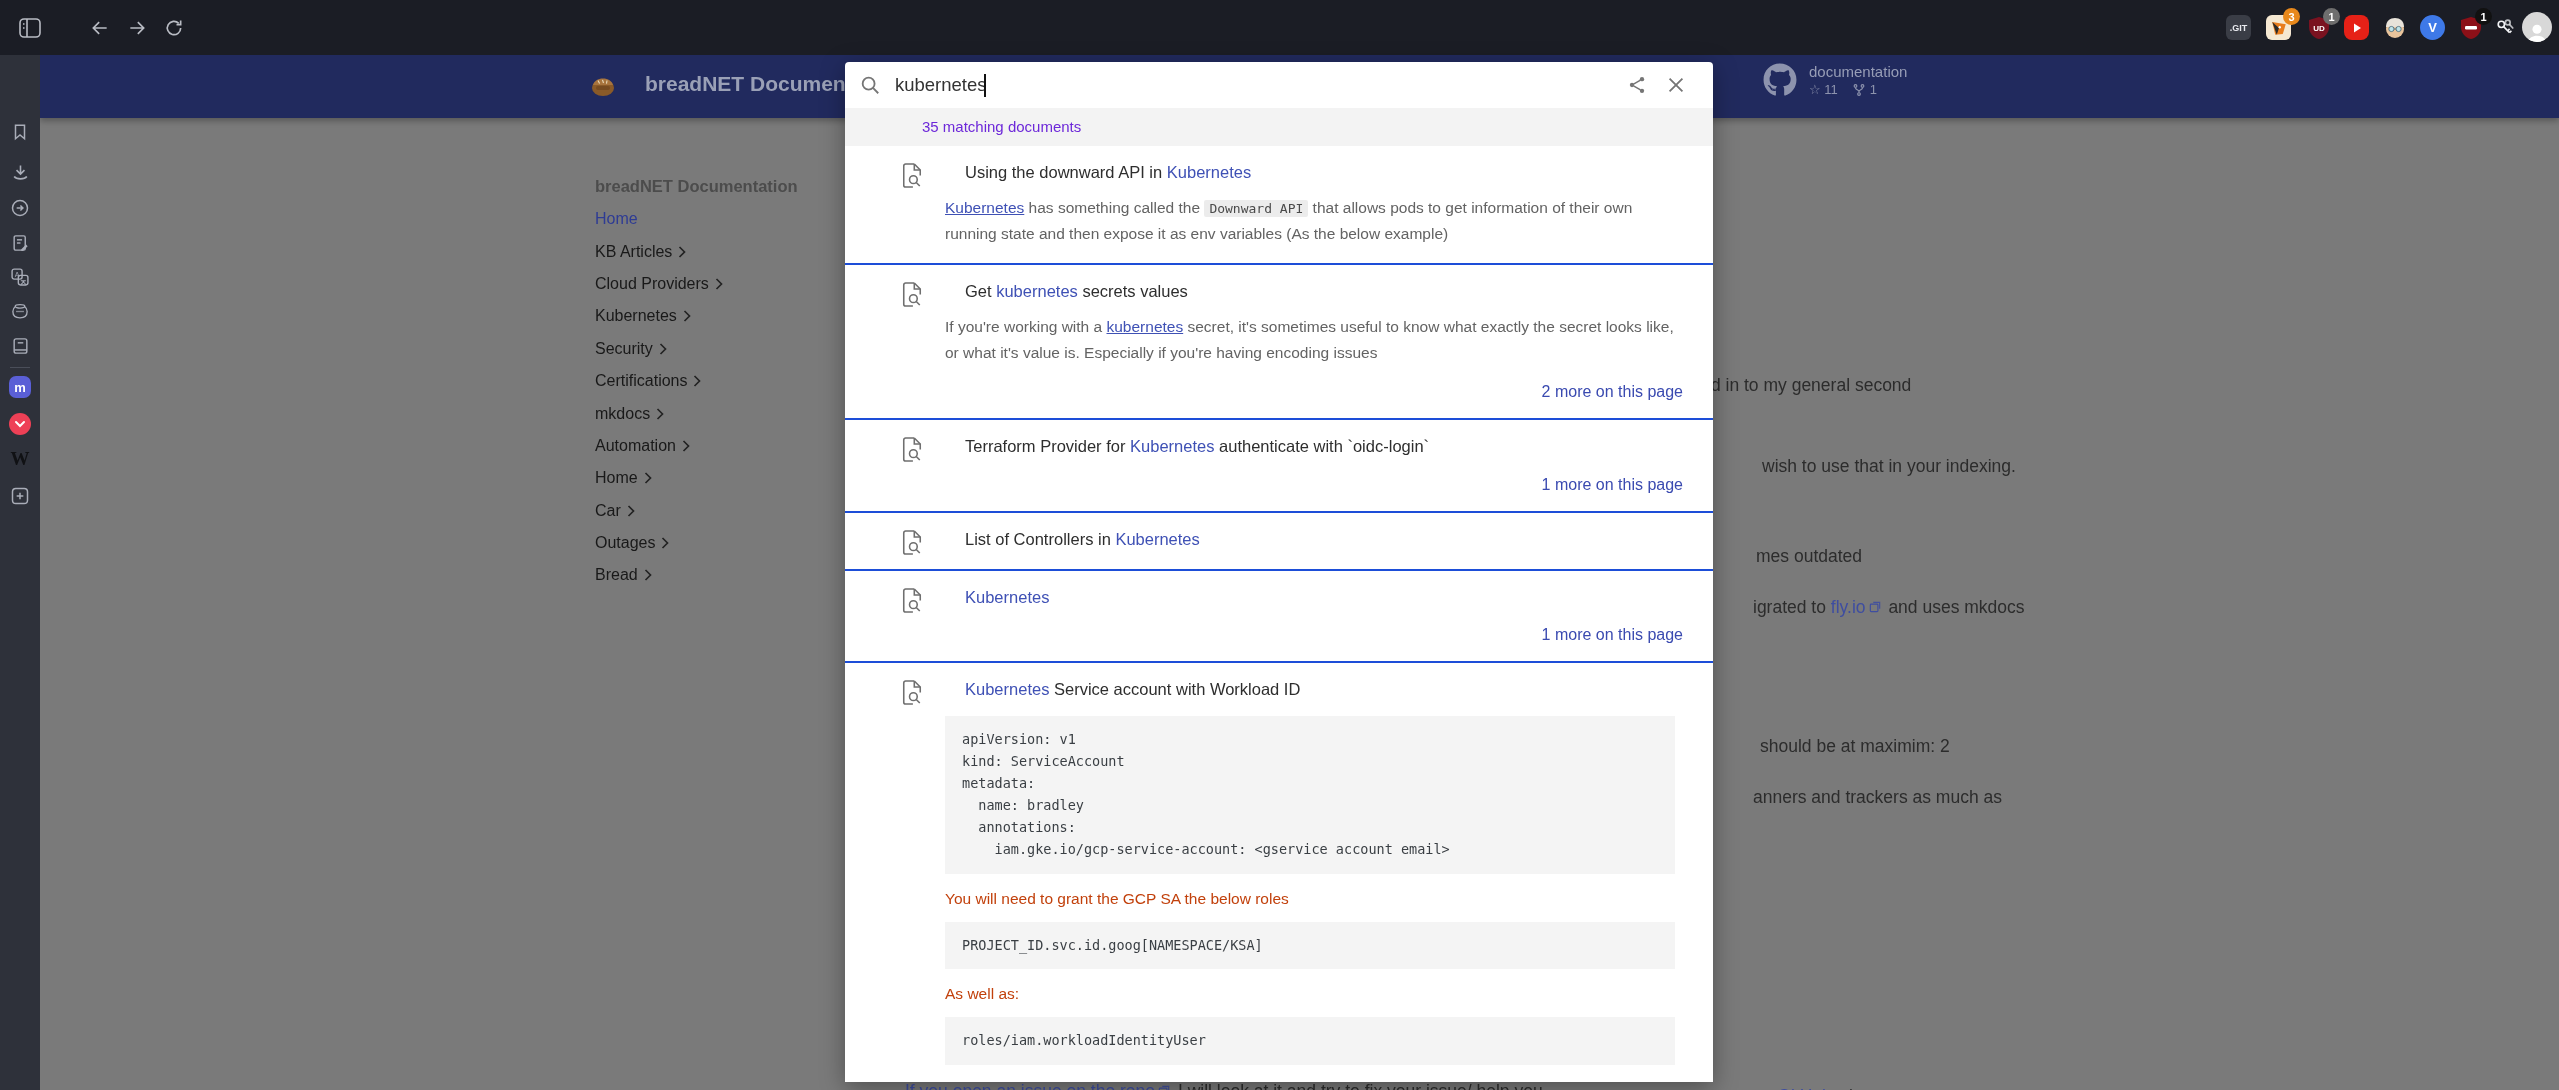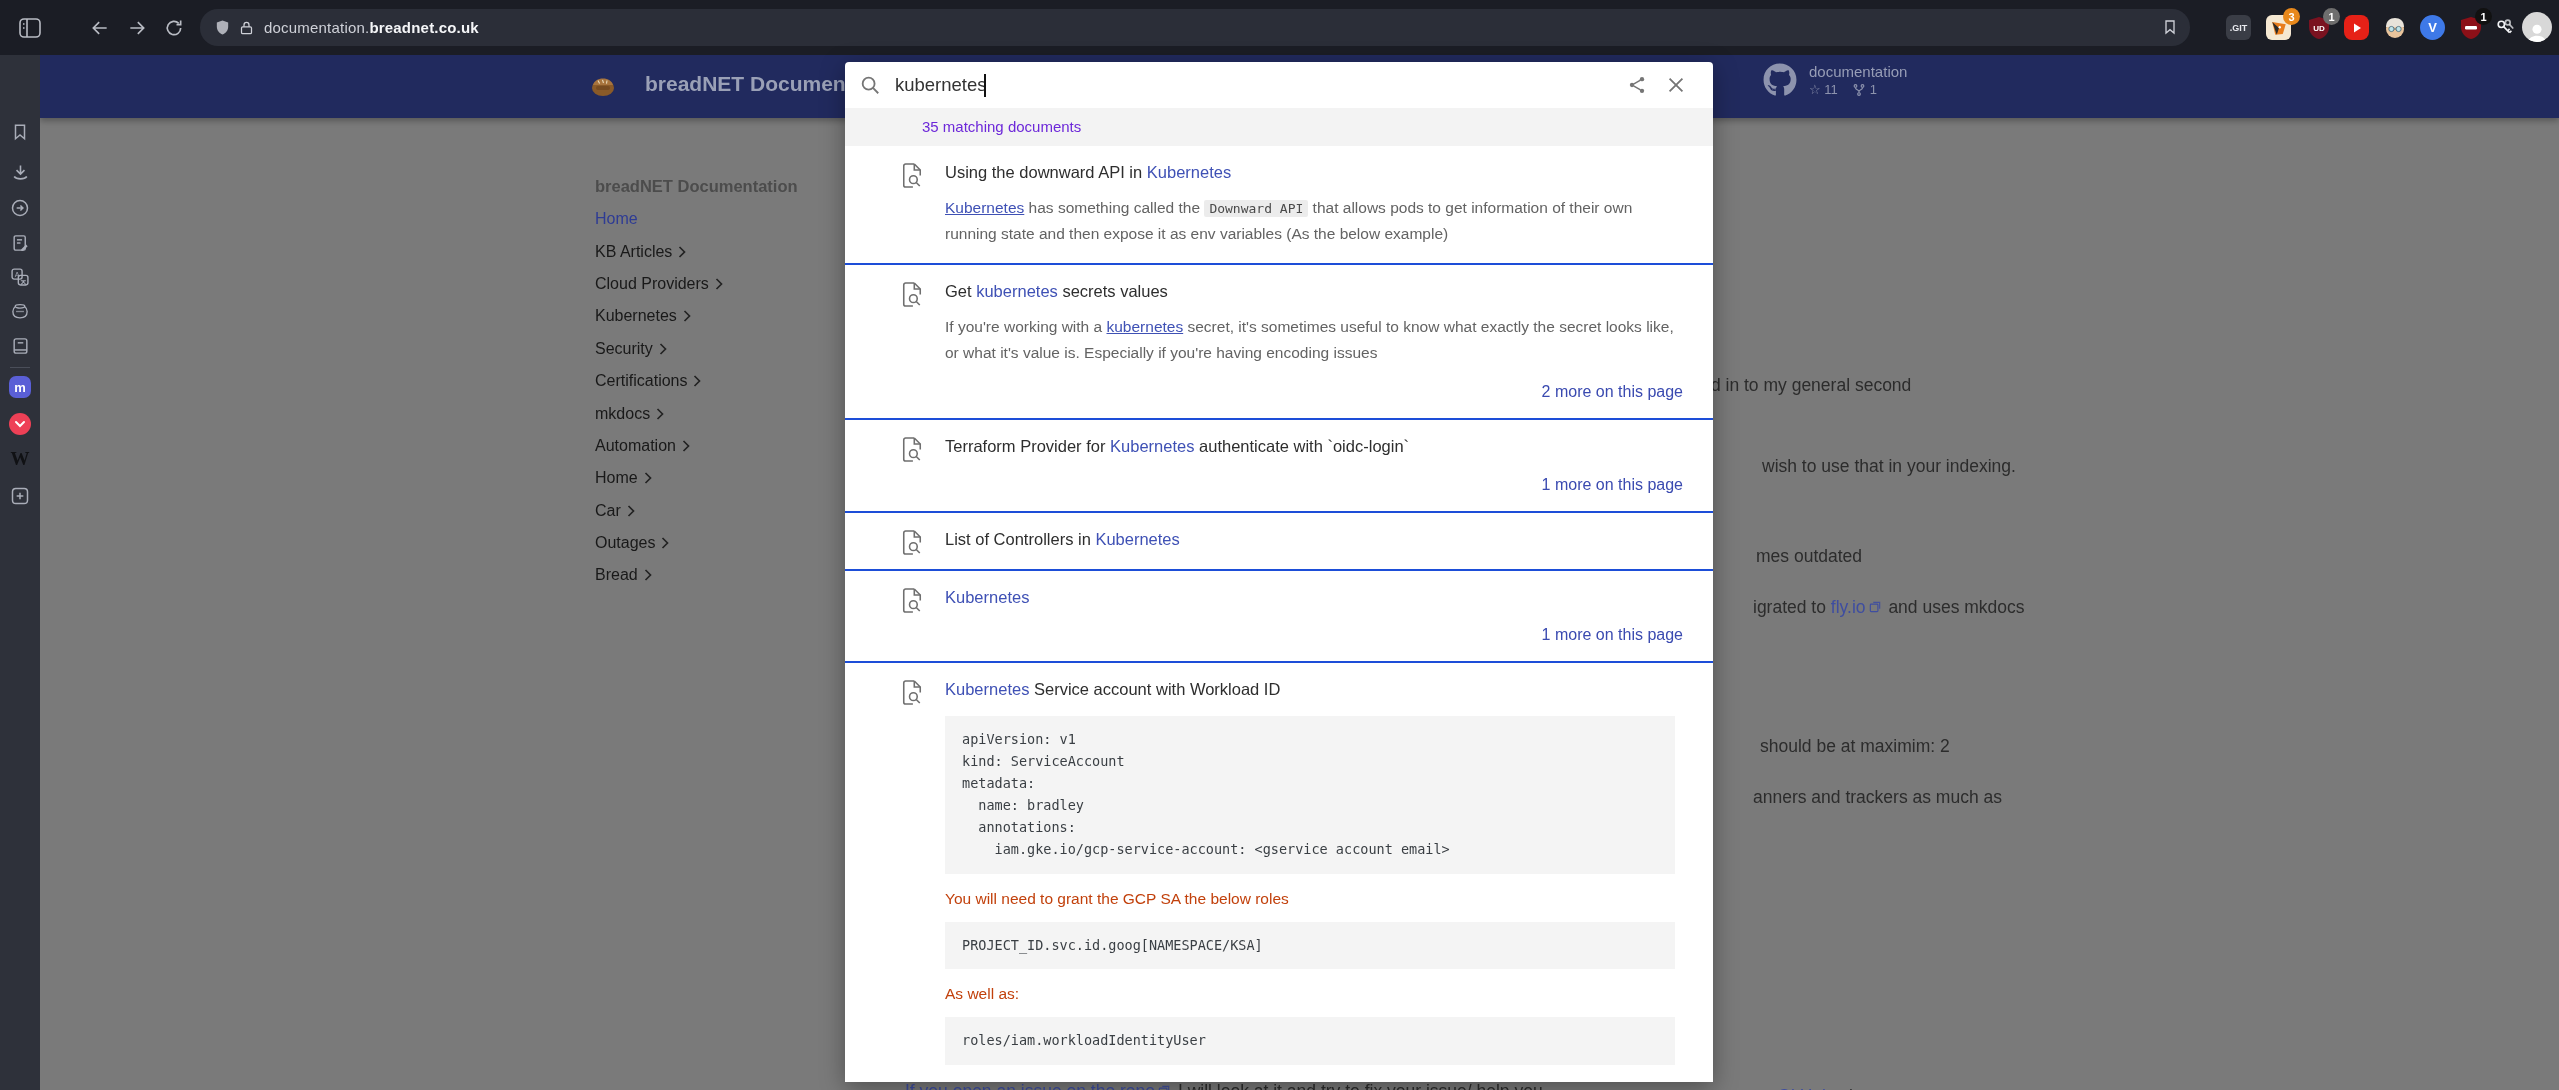--- a/index.html
+++ b/index.html
@@ -64,21 +64,21 @@
   .caret { position:absolute; left:139px; top:12px; width:1.5px; height:23px; background:#111; }
   .search-row .share { position:absolute; right:66px; top:13px; width:20px; height:20px; color:#757575; cursor:pointer; }
   .search-row .close { position:absolute; right:26px; top:12px; width:22px; height:22px; color:#757575; cursor:pointer; }
 
   .meta-bar { height:38px; background:#f3f3f3; color:#6d28d9; font-size:15px; line-height:38px; padding-left:77px; }
 
   .results { background:#fff; }
   .result { position:relative; padding:15px 30px 17px 100px; cursor:pointer; }
   .result + .result { border-top:2px solid #1d4ed8; }
   .doc-icon { position:absolute; left:56px; top:16px; width:22px; height:27px; color:#6f6f6f; }
-  .r-title { font-size:16.5px; font-weight:normal; color:#2e2e2e; line-height:1.45; }
+  .r-title { font-size:16.5px; font-weight:normal; color:#2e2e2e; line-height:1.45;margin-left:20px; }
   .r-title .hl { color:#3f51b5; }
   .snippet { margin-top:10px; font-size:15.5px; line-height:1.66; color:#636363; max-width:730px; }
   .snippet .link { color:#3f51b5; text-decoration:underline; }
   .snippet code, .chip { font-family:"DejaVu Sans Mono", monospace; font-size:13px; background:#ececec; color:#4a4a4a;
                          padding:1px 5px; border-radius:2px; }
   .more { margin-top:17px; font-size:16px; color:#3a4ab0;text-align:right; }
   .codeblock { margin:14px 0 6px 0; background:#f4f4f4; padding:13px 17px; font-family:"DejaVu Sans Mono", monospace;
                font-size:13.5px; line-height:1.62; color:#3a3f44; white-space:pre; overflow:hidden; max-width:730px; }
   .para { margin-top:16px; font-size:15.5px; color:#c2410c; }
 </style>
@@ -106,40 +106,20 @@
           <path d="M4 12h15M13 5l7 7-7 7"></path>
         </svg>
     </div>
     <div class="tb-icon" style="left:160px">
       <svg width="20" height="20" viewBox="0 0 24 24" fill="none" stroke="currentColor" stroke-width="2">
         <path d="M20 12a8 8 0 1 1-2.3-5.6"></path>
           <path d="M20 3v5h-5"></path>
         </svg>
     </div>
 
-    <div class="urlbar">
-      <span style="display:flex">
-        <svg width="17" height="19" viewBox="0 0 24 24" fill="currentColor" opacity=".8">
-            <path d="M12 2l8 3v6c0 5-3.4 9.4-8 11-4.6-1.6-8-6-8-11V5z"></path>
-          </svg>
-      </span>
-      <span class="sep"></span>
-      <span style="display:flex">
-        <svg width="15" height="18" viewBox="0 0 24 24" fill="none" stroke="currentColor" stroke-width="2">
-          <rect x="4" y="10" width="16" height="11" rx="2"></rect>
-            <path d="M8 10V7a4 4 0 0 1 8 0v3"></path>
-          </svg>
-      </span>
-      <span class="url-text"><span>documentation.</span><b>breadnet.co.uk</b></span>
-      <span class="bookmark-flag">
-        <svg width="16" height="20" viewBox="0 0 24 24" fill="none" stroke="currentColor" stroke-width="2">
-            <path d="M6 3h12v18l-6-5-6 5z"></path>
-          </svg>
-      </span>
-    </div>
 
     <div class="ext" style="left:2226px; background:#3a3d46">
       <span style="font-size:9px; font-weight:bold; color:#e8e9ee">.GIT</span>
     </div>
     <div class="ext" style="left:2266px; background:#f5e8d2">
       <svg width="18" height="18" viewBox="0 0 24 24">
           <path d="M3 4l18 3-4 13-10 1z" fill="#e87d1e"></path>
           <path d="M3 4l9 8-3 9z" fill="#2b2b2b"></path>
           <circle cx="13" cy="11" r="1.6" fill="#fff"></circle>
         </svg>

